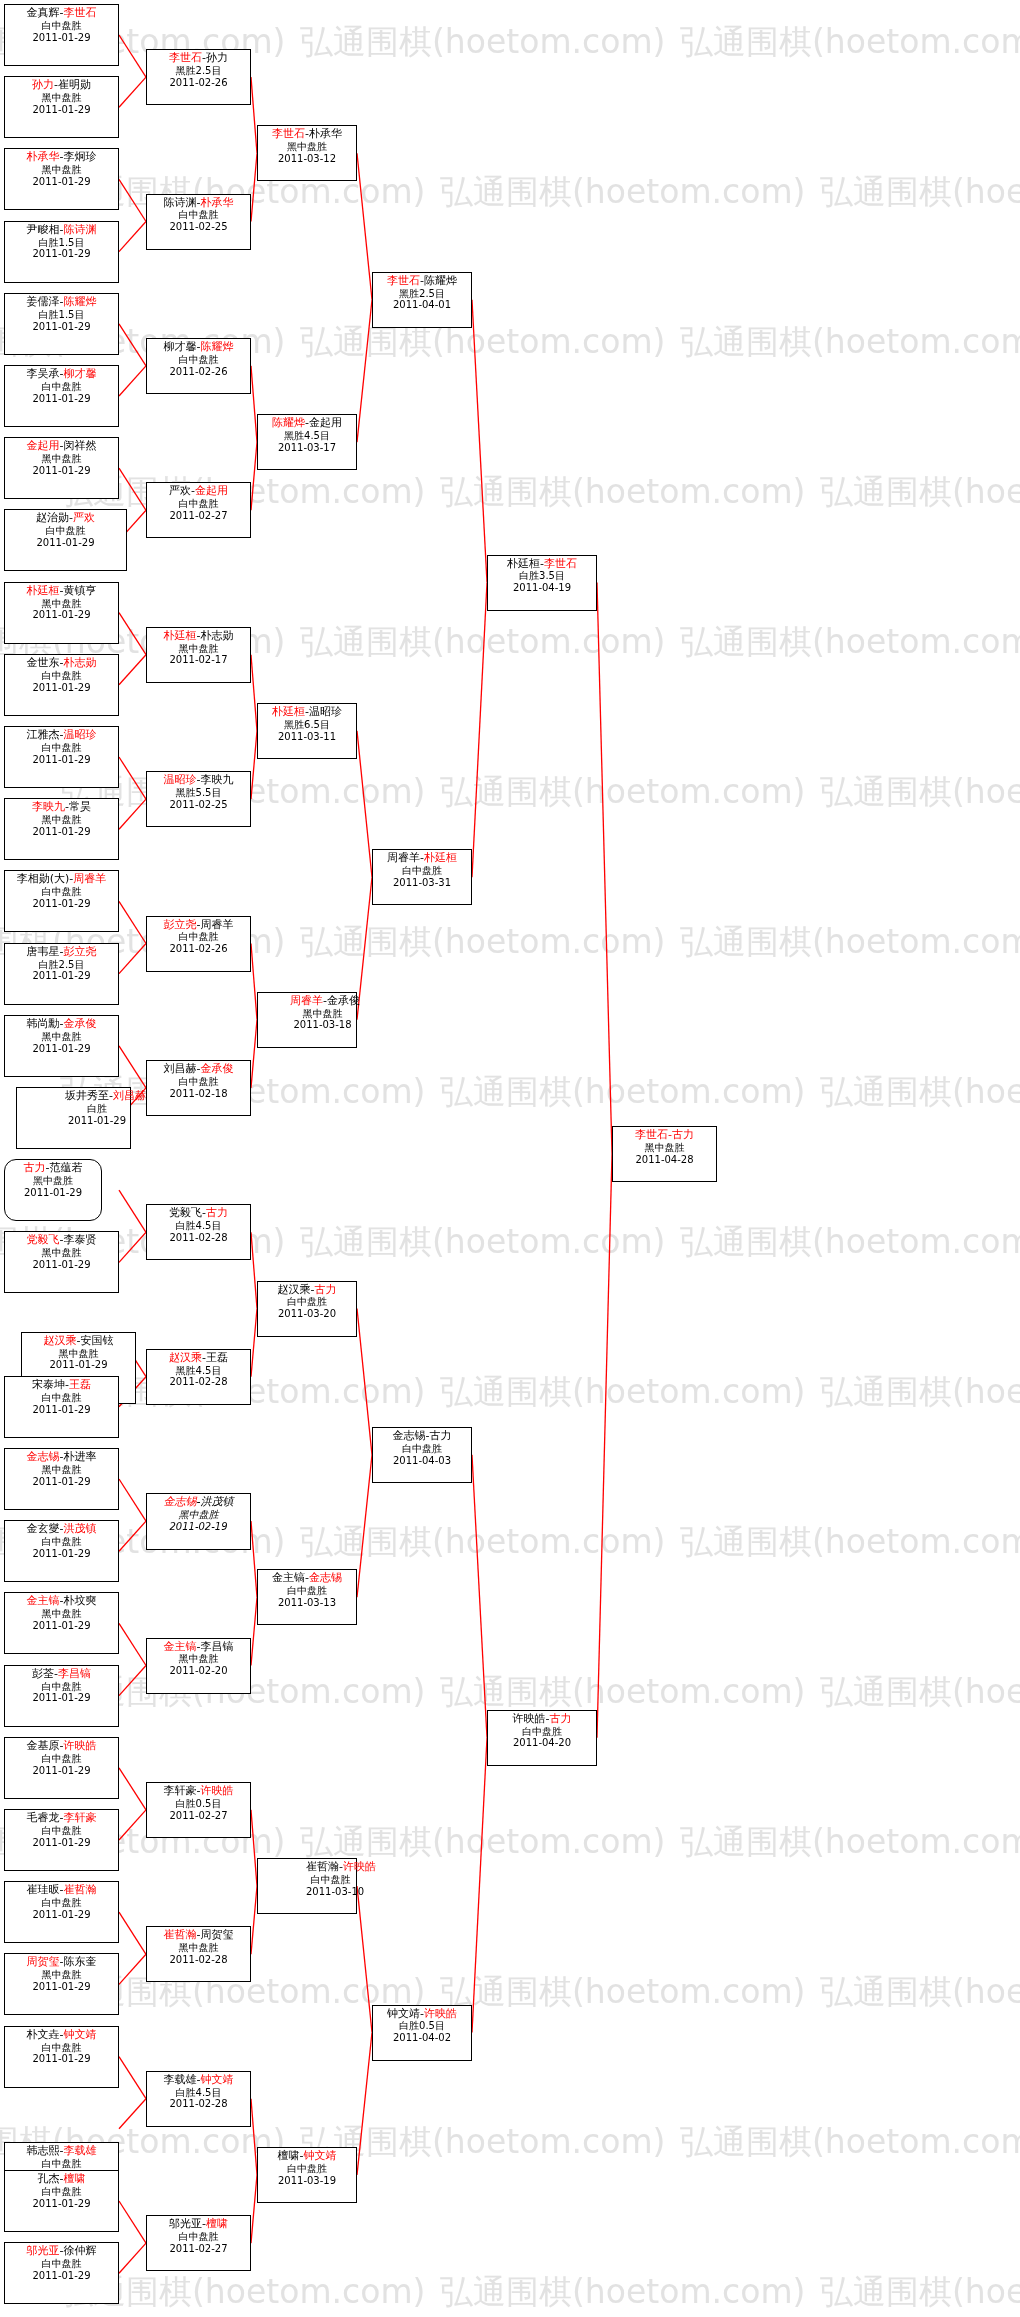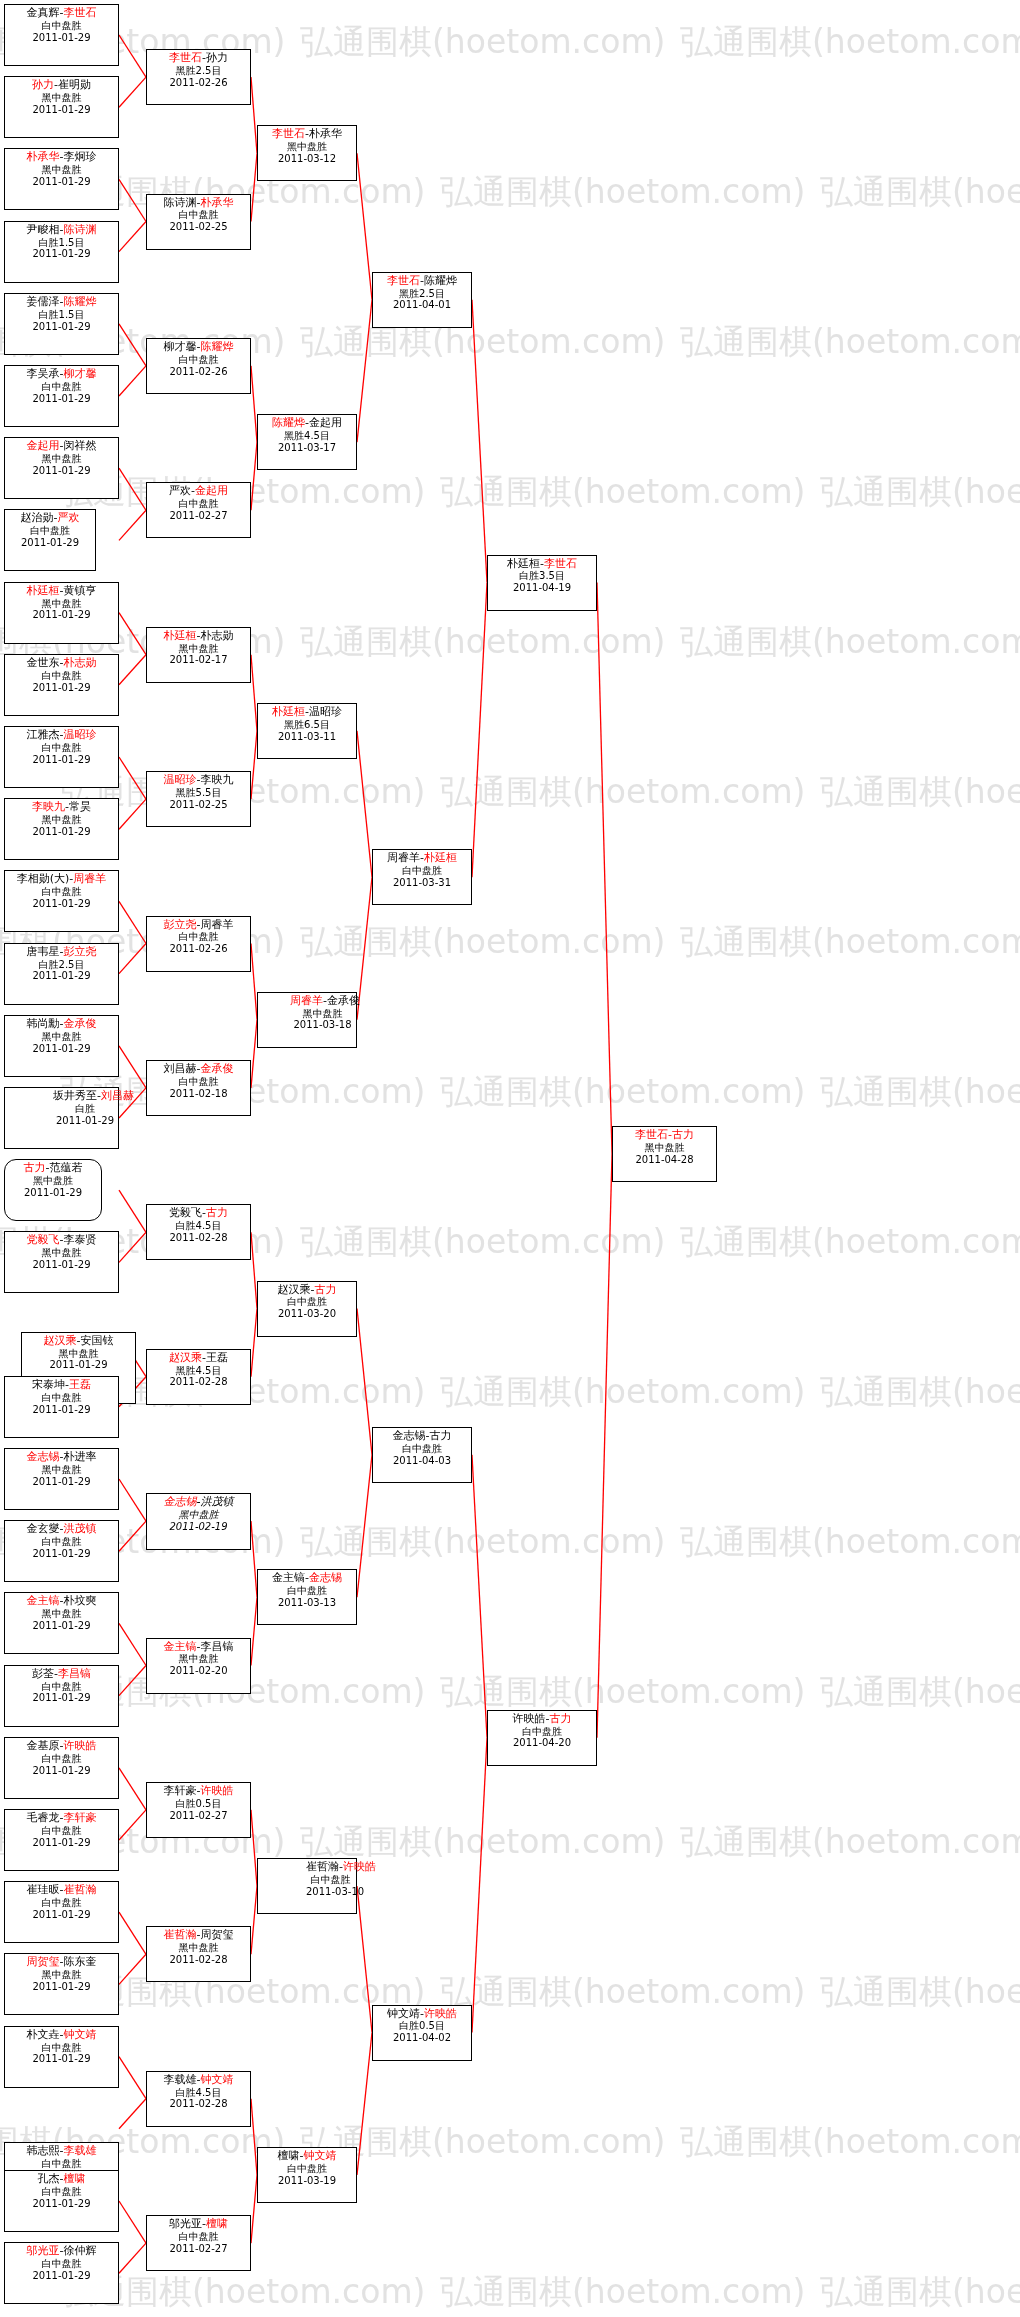--- a/index.html
+++ b/index.html
@@ -177,21 +177,21 @@
     <div class="box" style="left: 4px; top: 365px; width: 115px; height: 62px;">
       <span class="l r1"><span class="blk">李吴承-</span><span class="red">柳才馨</span></span>
       <span class="l r2">白中盘胜</span>
       <span class="l r3">2011-01-29</span>
     </div>
     <div class="box" style="left: 4px; top: 437.2px; width: 115px; height: 62px;">
       <span class="l r1"><span class="red">金起用</span><span class="blk">-闵祥然</span></span>
       <span class="l r2">黑中盘胜</span>
       <span class="l r3">2011-01-29</span>
     </div>
-    <div class="box" style="left: 4px; top: 509.4px; width: 92px; height: 62px;">
+    <div class="box" style="left: 4px; top: 509.4px; width: 123px; height: 62px;">
       <span class="l r1"><span class="blk">赵治勋-</span><span class="red">严欢</span></span>
       <span class="l r2">白中盘胜</span>
       <span class="l r3">2011-01-29</span>
     </div>
     <div class="box" style="left: 4px; top: 581.6px; width: 115px; height: 62px;">
       <span class="l r1"><span class="red">朴廷桓</span><span class="blk">-黄镇亨</span></span>
       <span class="l r2">黑中盘胜</span>
       <span class="l r3">2011-01-29</span>
     </div>
     <div class="box" style="left: 4px; top: 653.8px; width: 115px; height: 62px;">
@@ -217,21 +217,21 @@
     <div class="box" style="left: 4px; top: 942.6px; width: 115px; height: 62px;">
       <span class="l r1"><span class="blk">唐韦星-</span><span class="red">彭立尧</span></span>
       <span class="l r2">白胜2.5目</span>
       <span class="l r3">2011-01-29</span>
     </div>
     <div class="box" style="left: 4px; top: 1014.8px; width: 115px; height: 62px;">
       <span class="l r1"><span class="blk">韩尚勳-</span><span class="red">金承俊</span></span>
       <span class="l r2">黑中盘胜</span>
       <span class="l r3">2011-01-29</span>
     </div>
-    <div class="box" style="left: 4px; top: 1087px; width: 115px; height: 62px; padding-left: 48px;">
+    <div class="box" style="left: 16px; top: 1087px; width: 115px; height: 62px; padding-left: 48px;">
       <span class="l r1"><span class="blk">坂井秀至-</span><span class="red">刘昌赫</span></span>
       <span class="l r2">白胜</span>
       <span class="l r3">2011-01-29</span>
     </div>
     <div class="box" style="left: 4px; top: 1159.2px; width: 98px; height: 62px; border-radius: 12px;">
       <span class="l r1"><span class="red">古力</span><span class="blk">-范蕴若</span></span>
       <span class="l r2">黑中盘胜</span>
       <span class="l r3">2011-01-29</span>
     </div>
     <div class="box" style="left: 4px; top: 1231.4px; width: 115px; height: 62px;">

